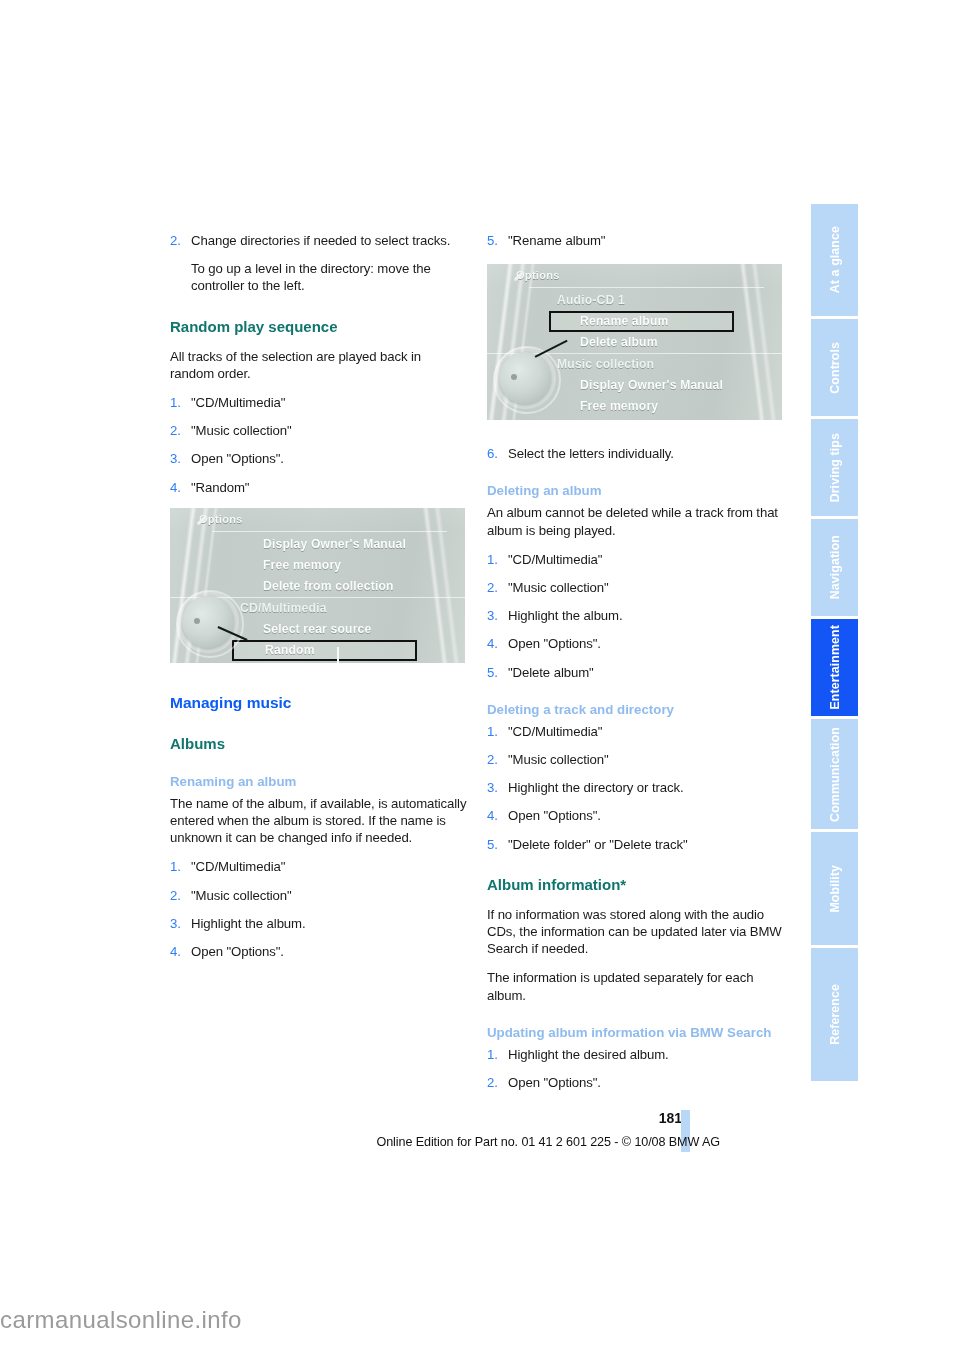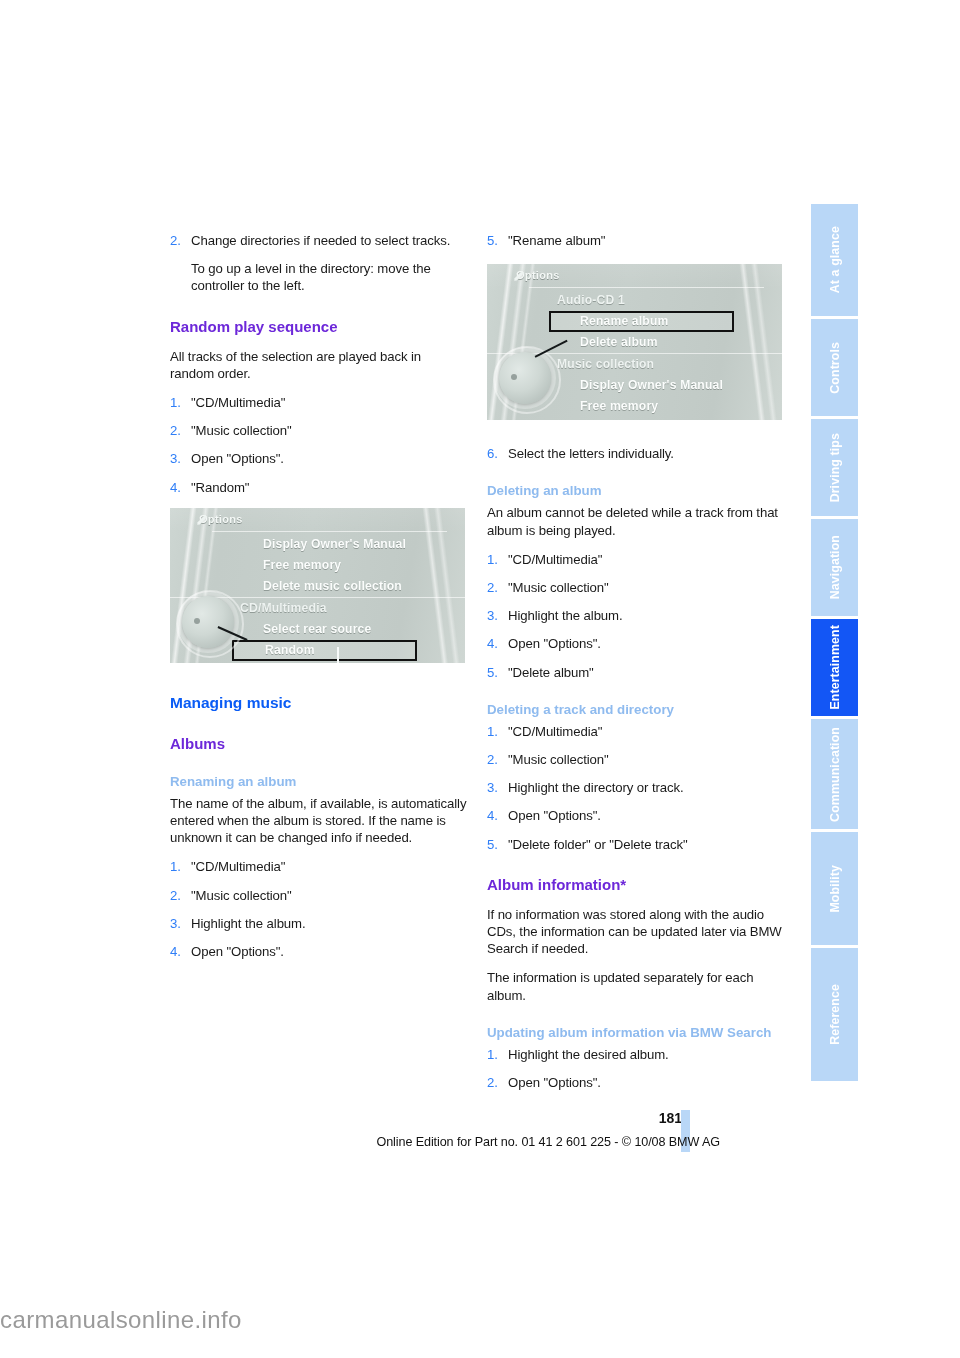--- a/index.html
+++ b/index.html
@@ -36,21 +36,21 @@
 
   
   .h1 {
     color: #0a5cf5;
     font-weight: bold;
     font-size: 15.5px;
     line-height: 19px;
     margin: 26px 0 14px 0;
   }
   .h2 {
-    color: #6d28d9;
+    color: #0f766e;
     font-weight: bold;
     font-size: 15px;
     line-height: 19px;
     margin: 22px 0 12px 0;
   }
   .h3 {
     color: #8fbbef;
     font-weight: bold;
     font-size: 13.3px;
     line-height: 17px;
@@ -439,21 +439,21 @@
           <path d="M10.5 2.8 L13.2 5.5" stroke="#eff4f2" stroke-width="1.6" fill="none"></path>
         </svg>
       </span>
       <span>Options</span>
     </div>
     <div class="fig-rule" style="left:42px; right:18px; top:23px;"></div>
 
     <div class="fig-list">
       <div class="fig-row indent"><span>Display Owner's Manual</span></div>
       <div class="fig-row indent"><span>Free memory</span></div>
-      <div class="fig-row indent"><span>Delete music collection</span></div>
+      <div class="fig-row indent"><span>Delete from collection</span></div>
       <div class="fig-row group sep"><span>CD/Multimedia</span></div>
       <div class="fig-row indent"><span>Select rear source</span></div>
       <div class="fig-row indent selected">
         <span class="checkbox-glyph"></span>
         <span>Random</span>
       </div>
       <div class="fig-row indent"></div>
     </div>
 
     <div class="knob-ring" style="left:6px; top:82px;"></div>

